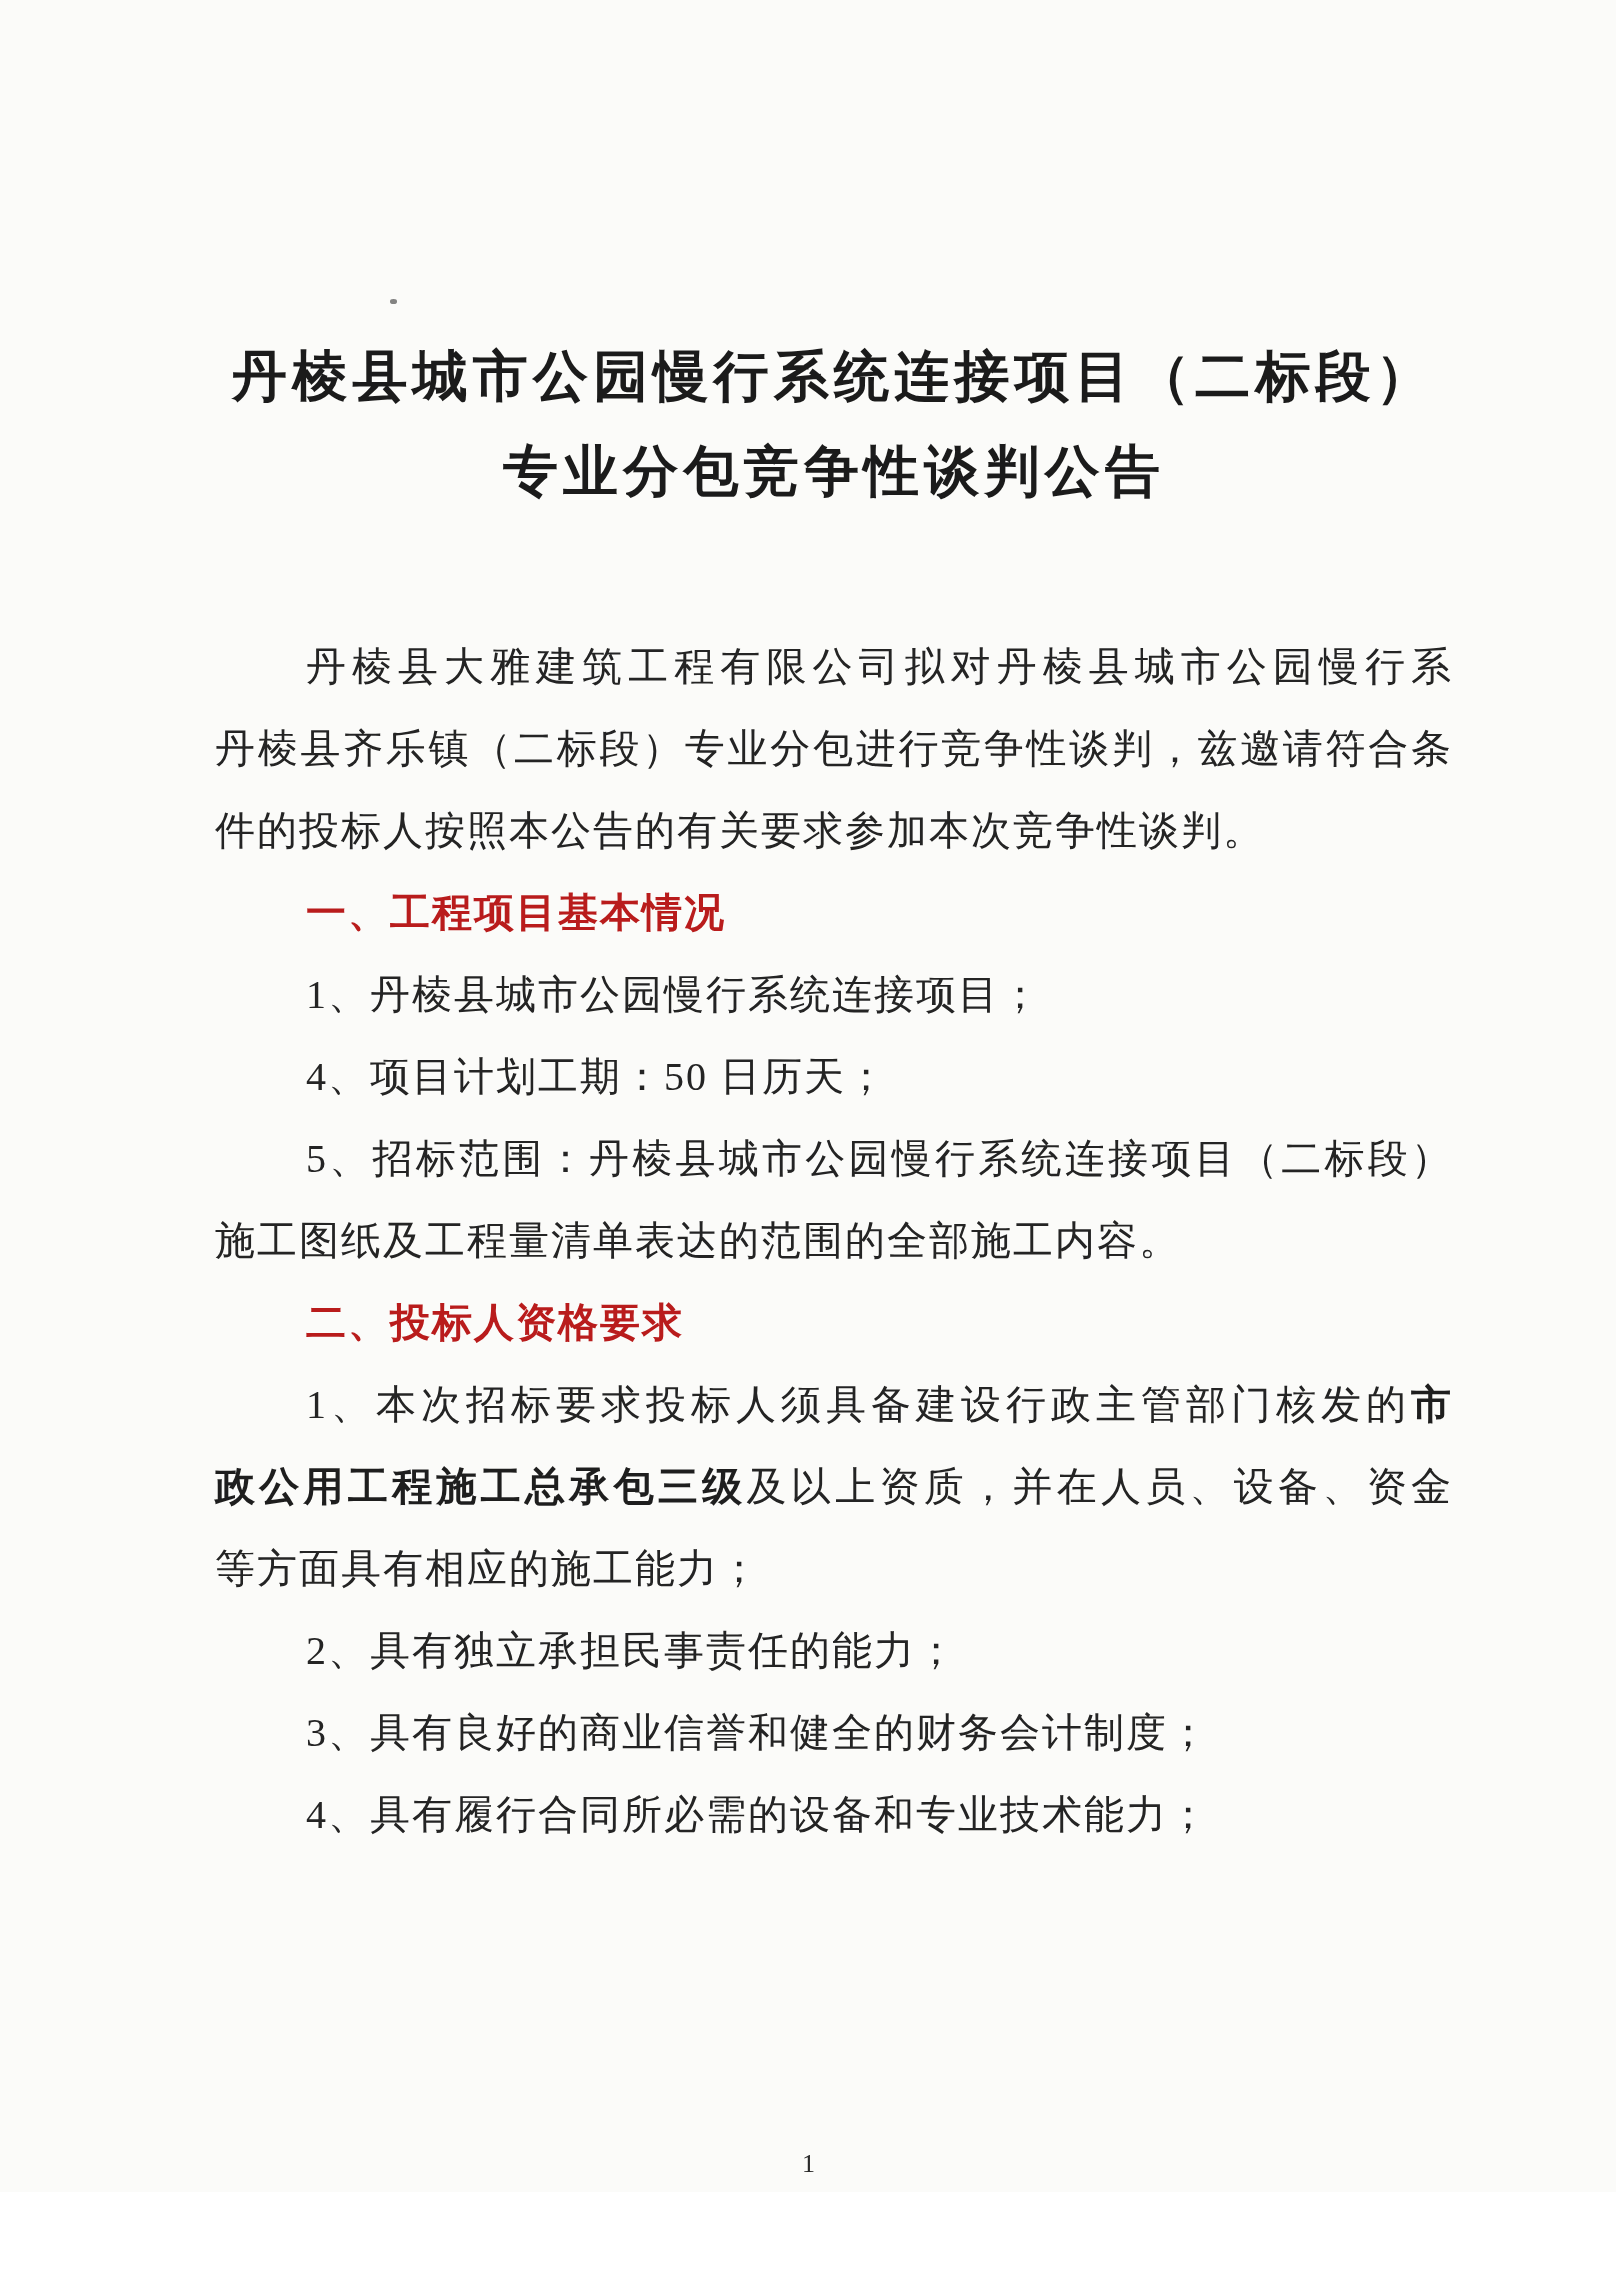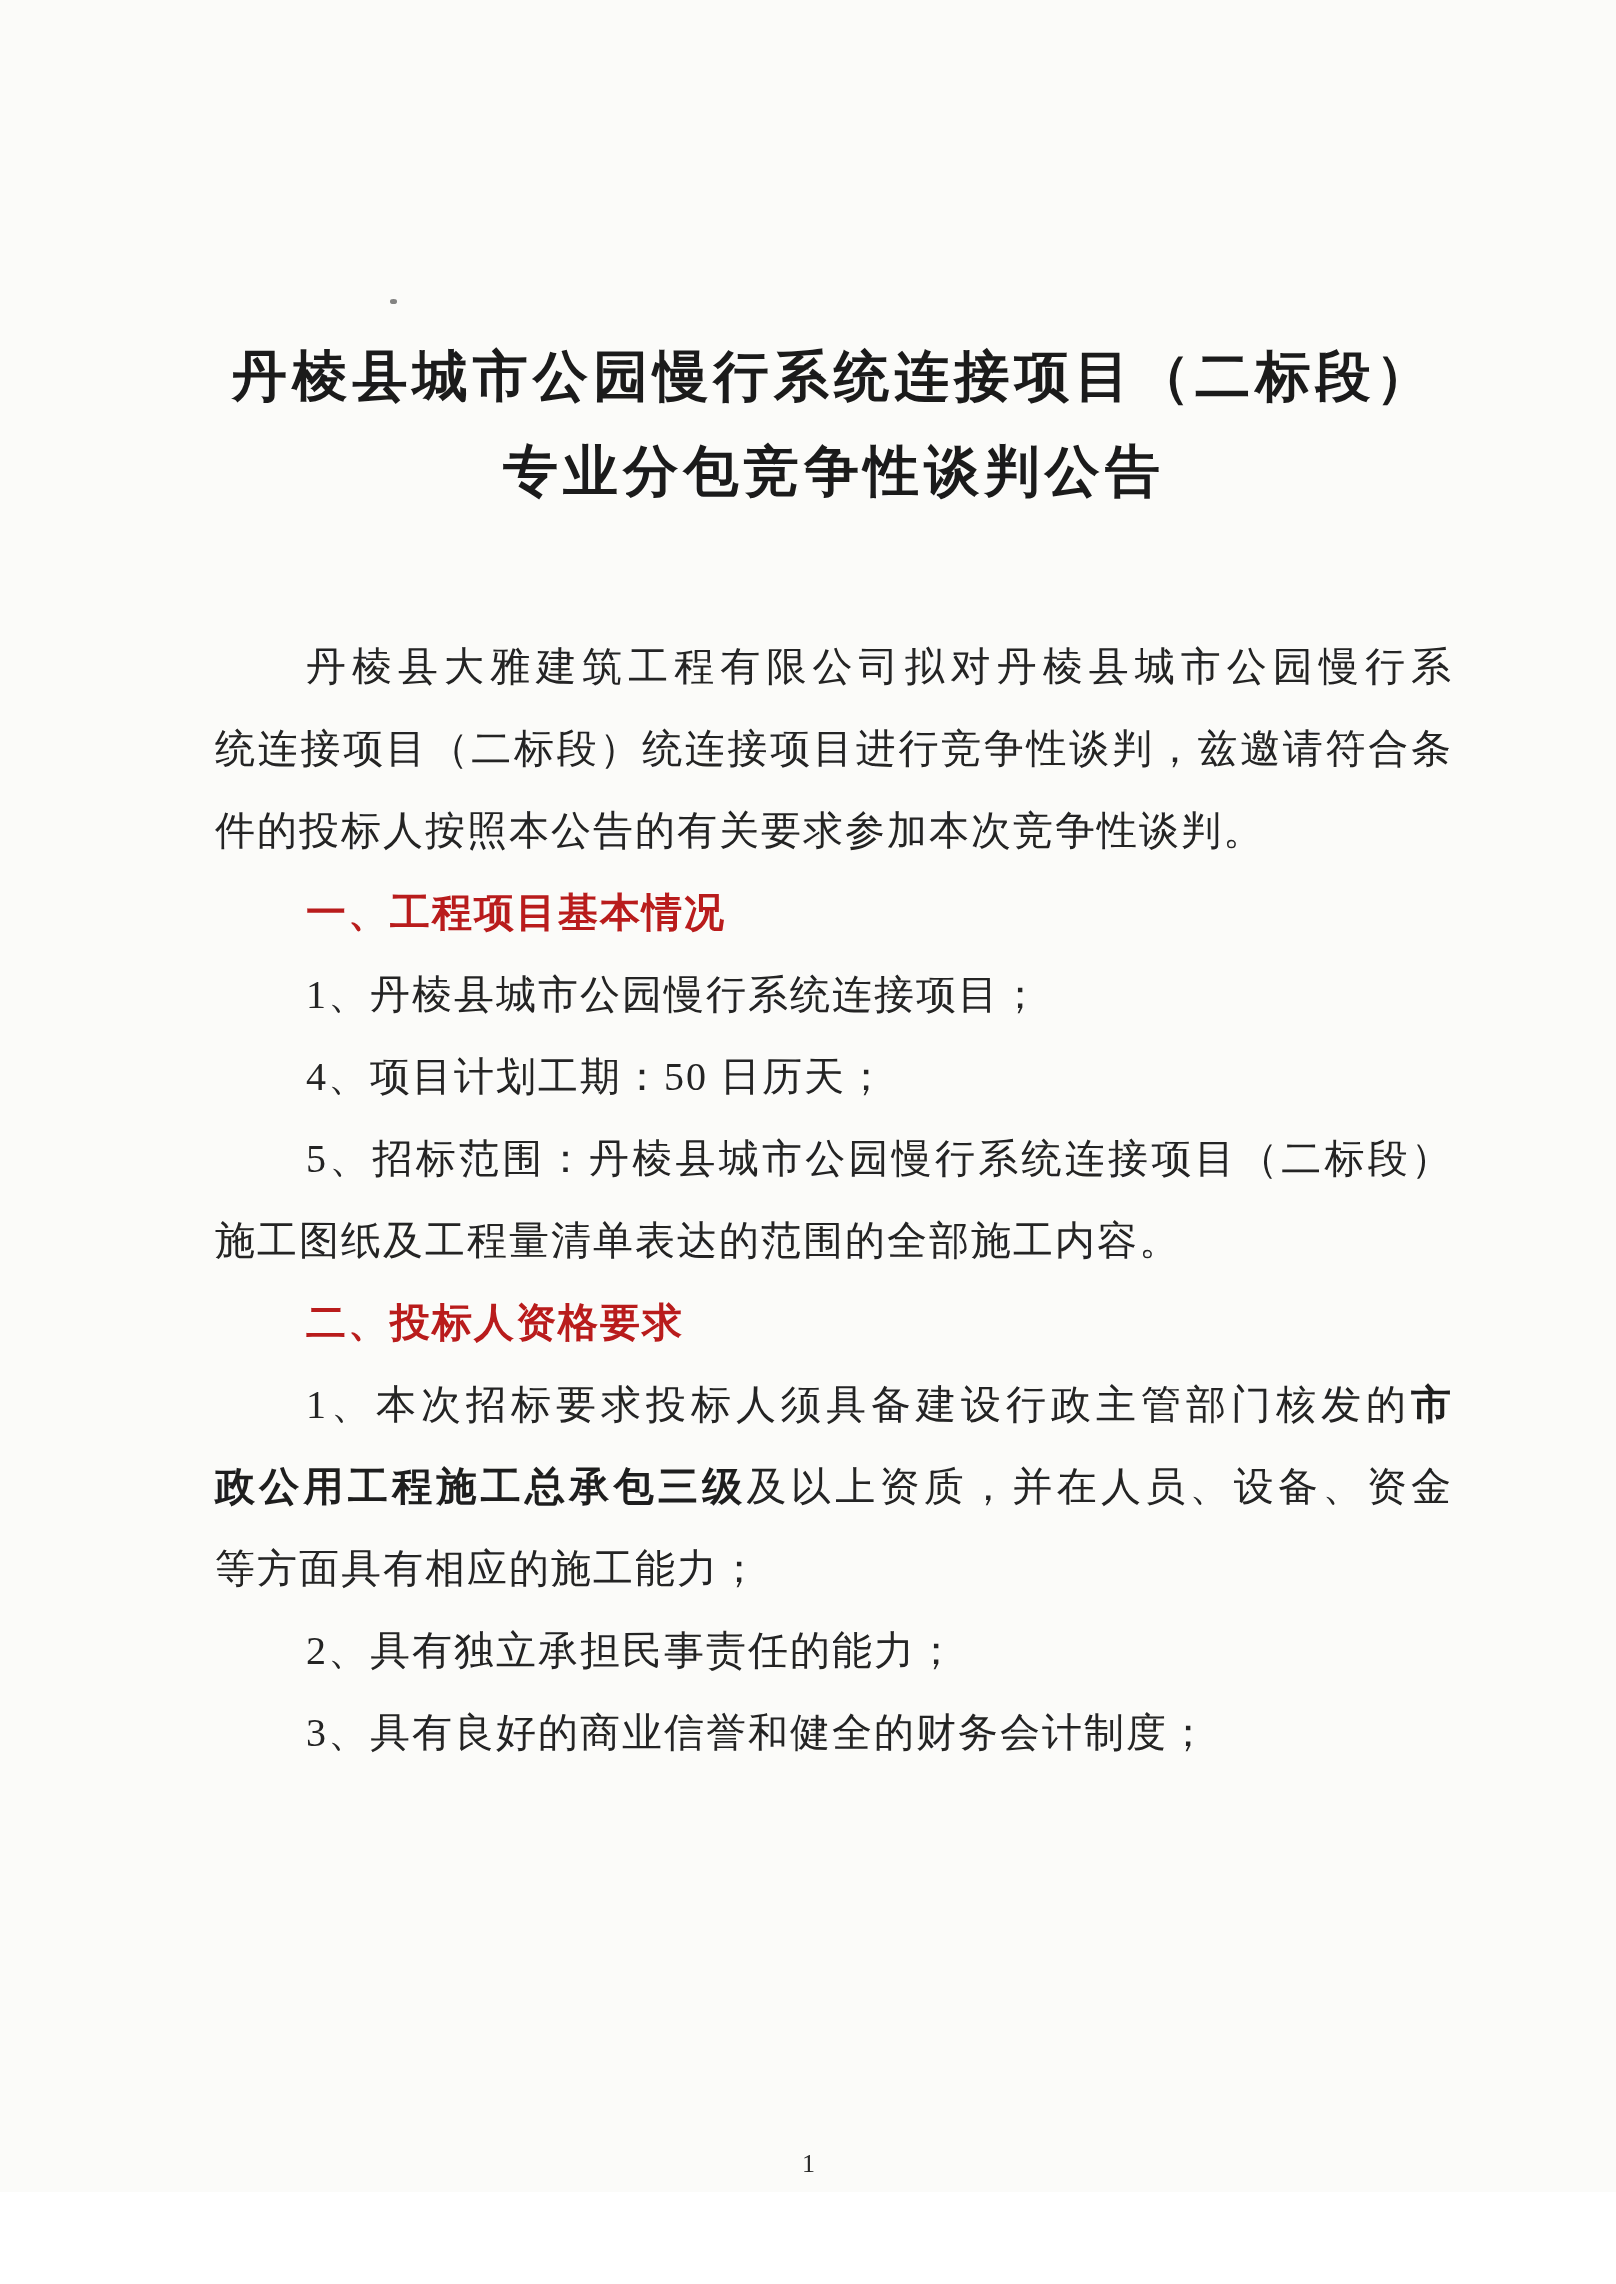--- a/index.html
+++ b/index.html
@@ -94,21 +94,21 @@
 
   <h1 class="title-block">
     <div class="title-line">丹棱县城市公园慢行系统连接项目（二标段）</div>
     <div class="title-line">专业分包竞争性谈判公告</div>
   </h1>
 
   <div class="body-block">
 
     <div class="line fill indent"><span>丹棱县大雅建筑工程有限公司拟对</span><span class="u">丹棱县城市公园慢行系</span></div>
 
-    <div class="line fill"><span class="u">统连接项目（二标段）统连接项目</span><span>进行竞争性谈判，兹邀请符合条</span></div>
+    <div class="line fill"><span class="u">丹棱县齐乐镇（二标段）专业分包</span><span>进行竞争性谈判，兹邀请符合条</span></div>
 
     <div class="line">件的投标人按照本公告的有关要求参加本次竞争性谈判。</div>
 
     <div class="line indent heading">一、工程项目基本情况</div>
 
     <div class="line indent">1、丹棱县城市公园慢行系统连接项目；</div>
     <div class="line indent">4、项目计划工期：50 日历天；</div>
 
     <div class="line indent fill">5、招标范围：丹棱县城市公园慢行系统连接项目（二标段）</div>
     <div class="line">施工图纸及工程量清单表达的范围的全部施工内容。</div>
@@ -116,20 +116,21 @@
     <div class="line indent heading">二、投标人资格要求</div>
 
     <div class="line indent fill"><span>1、本次招标要求投标人须具备建设行政主管部门核发的</span><span class="b">市</span></div>
 
     <div class="line fill"><span class="b">政公用工程施工总承包三级</span><span>及以上资质，并在人员、设备、资金</span></div>
 
     <div class="line">等方面具有相应的施工能力；</div>
 
     <div class="line indent">2、具有独立承担民事责任的能力；</div>
     <div class="line indent">3、具有良好的商业信誉和健全的财务会计制度；</div>
+    <div class="line indent">4、具有履行合同所必需的设备和专业技术能力；</div>
 
   </div>
 
   <div class="footer-block">
     <span>1</span>
   </div>
 
 </div>
 
 

